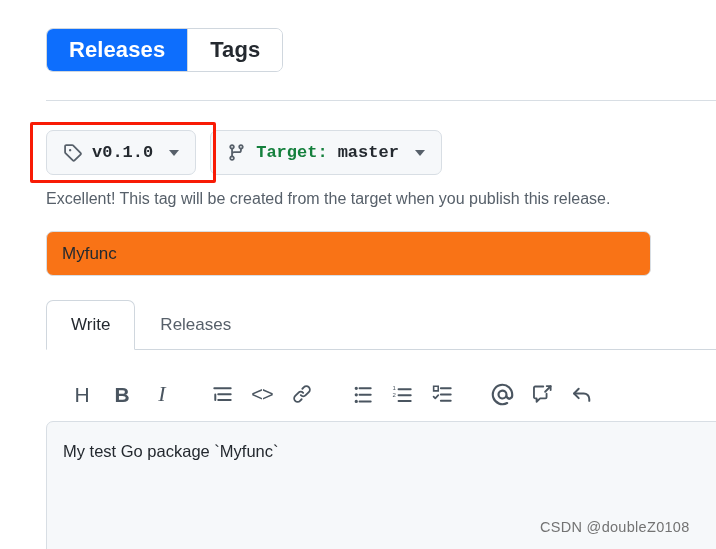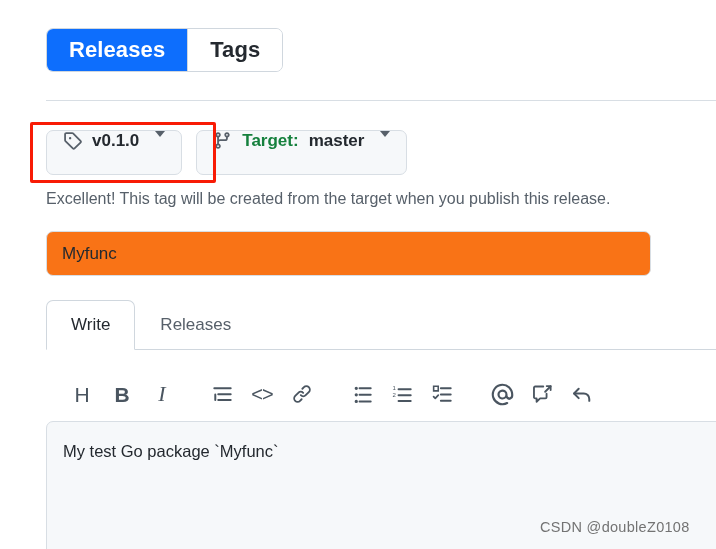--- a/index.html
+++ b/index.html
@@ -44,28 +44,28 @@
     width: 186px; height: 61px;
     border: 3px solid #f81b05;
     border-radius: 2px;
     pointer-events: none;
     z-index: 5;
   }
 
   
   .select-row { position: absolute; left: 46px; top: 130px; display: flex; gap: 14px; }
   .gh-select {
-    display: flex; align-items: flex-start; gap: 10px;
+    display: flex; align-items: center; gap: 10px;
     height: 45px; padding: 0 16px;
     background: #f6f8fa;
     border: 1px solid #d8dee4;
     border-radius: 7px;
     font-size: 17px; color: #24292f; font-weight: 600;
     cursor: pointer;
-    font-family: Liberation Sans, sans-serif;
+    font-family: Liberation Mono, monospace;
   }
   .gh-select .lbl-soft { font-weight: 600; color: #15803d; }
   .caret {
     width: 0; height: 0; margin-left: 6px;
     border-left: 5.5px solid transparent;
     border-right: 5.5px solid transparent;
     border-top: 6px solid #57606a;
   }
   .ico { display: inline-flex; align-items: center; color: #57606a; }
 

